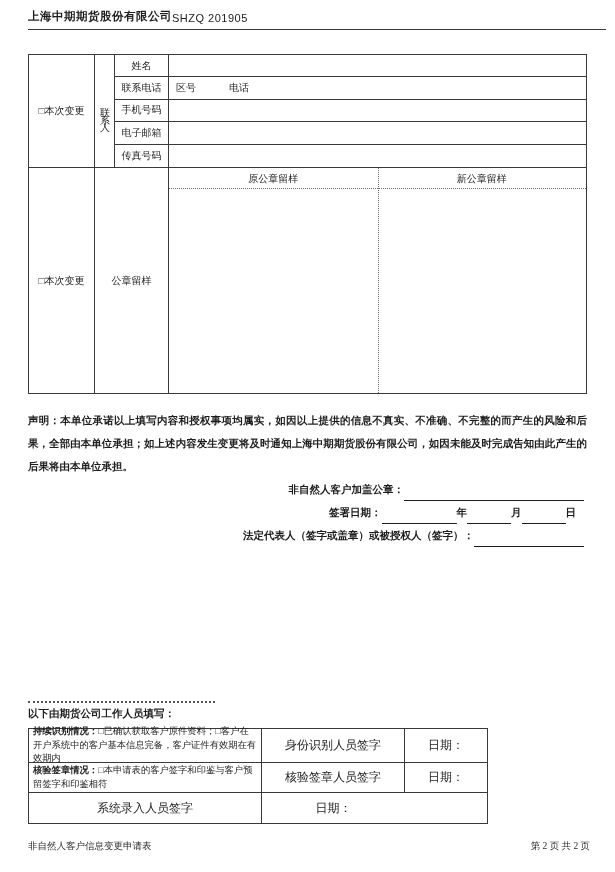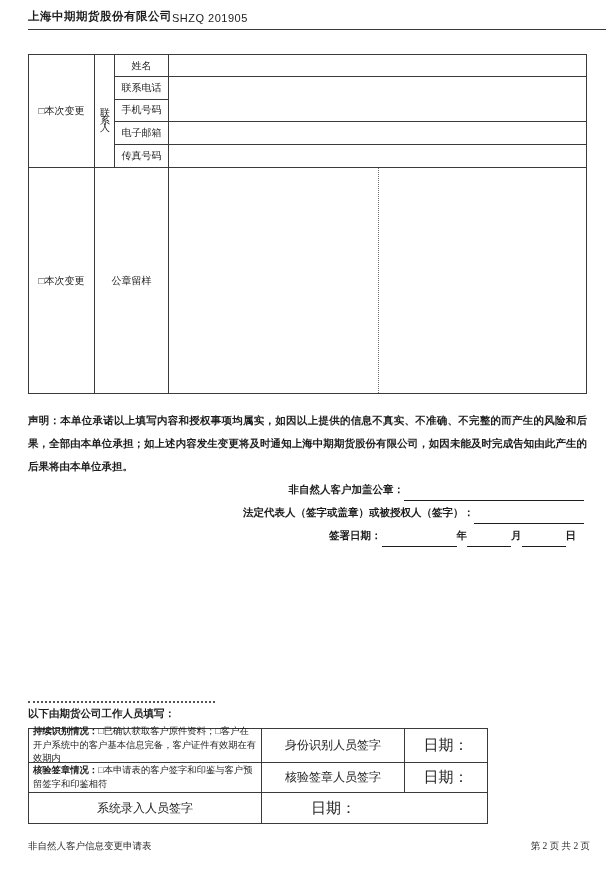--- a/index.html
+++ b/index.html
@@ -48,21 +48,21 @@
   .staff-sep{position:absolute;left:28px;top:701px;width:187px;height:0;border-top:2px dotted #555;}
   .staff-title{position:absolute;left:28px;top:707px;font-weight:bold;font-size:10.5px;font-family:Liberation Mono, monospace;}
   .staff-table{
     position:absolute;left:28px;top:728px;width:460px;
     border:1px solid #3a3a3a;display:grid;
     grid-template-columns:233px 143px 1fr;grid-template-rows:34px 30px 30px;
   }
   .st-desc{font-size:9.3px;line-height:13.5px;padding:1px 4px;display:flex;align-items:center;border-right:1px solid #3a3a3a;}
   .st-desc b{font-weight:bold;}
   .st-signer{font-size:12px;font-weight:normal;display:flex;align-items:center;justify-content:center;border-right:1px solid #3a3a3a;text-align:center;}
-  .st-date{font-size:15px;display:flex;align-items:center;justify-content:center;}
+  .st-date{font-size:12px;display:flex;align-items:center;justify-content:center;}
   
   .footer{
     position:absolute;left:28px;top:840px;width:562px;
     display:flex;justify-content:space-between;font-size:9.5px;color:#2a2a2a;
   }
 </style>
 </head>
 <body>
 
 <div class="header">
@@ -77,55 +77,63 @@
       <span>□本次变更</span>
     </div>
     <div class="cell br" style="grid-row:1/6;grid-column:2">
       <span class="vtext">联系人</span>
     </div>
 
     <div class="cell br bb" style="grid-row:1;grid-column:3">姓名</div>
     <div class="cell val bb" style="grid-row:1;grid-column:4"></div>
 
     <div class="cell br bb" style="grid-row:2;grid-column:3">联系电话</div>
+    <div class="cell val bb" style="grid-row:2;grid-column:4">
+      <span>区号</span>
+      <span class="phone-gap">电话</span>
+    </div>
 
     <div class="cell br bb" style="grid-row:3;grid-column:3">手机号码</div>
     <div class="cell val bb" style="grid-row:3;grid-column:4"></div>
 
     <div class="cell br bb" style="grid-row:4;grid-column:3">电子邮箱</div>
     <div class="cell val bb" style="grid-row:4;grid-column:4"></div>
 
     <div class="cell br" style="grid-row:5;grid-column:3">传真号码</div>
     <div class="cell val" style="grid-row:5;grid-column:4"></div>
   </div>
 
   <div class="sB">
     <div class="cell br">
       <span>□本次变更</span>
     </div>
     <div class="cell br">
       <span>公章留样</span>
     </div>
     <div class="sB-area">
+      <div class="seal-header">
+        <div>原公章留样</div>
+        <div>新公章留样</div>
+      </div>
       <div class="seal-vline"></div>
     </div>
   </div>
 </div>
 
 <div class="declaration">声明：本单位承诺以上填写内容和授权事项均属实，如因以上提供的信息不真实、不准确、不完整的而产生的风险和后果，全部由本单位承担；如上述内容发生变更将及时通知上海中期期货股份有限公司，如因未能及时完成告知由此产生的后果将由本单位承担。</div>
 
 <div class="sigblock">
   <div class="sigline">
     <span>非自然人客户加盖公章：</span><span class="u" style="width:180px"></span>
   </div>
+  <div class="sigline sig-date">
+    <span>签署日期：</span><span class="u" style="width:75px"></span><span>年</span><span class="u" style="width:44px"></span><span>月</span><span class="u" style="width:44px"></span><span>日</span>
+  </div>
   <div class="sigline">
     <span>法定代表人（签字或盖章）或被授权人（签字）：</span><span class="u" style="width:110px"></span>
-  </div>
-  <div class="sigline sig-date">
-    <span>签署日期：</span><span class="u" style="width:75px"></span><span>年</span><span class="u" style="width:44px"></span><span>月</span><span class="u" style="width:44px"></span><span>日</span>
   </div>
 </div>
 
 <div class="staff-sep"></div>
 <div class="staff-title">以下由期货公司工作人员填写：</div>
 
 <div class="staff-table">
   <div class="st-desc bb">
     <div><b>持续识别情况：</b><span>□已确认获取客户原件资料；□客户在开户系统中的客户基本信息完备，客户证件有效期在有效期内</span></div>
   </div>

